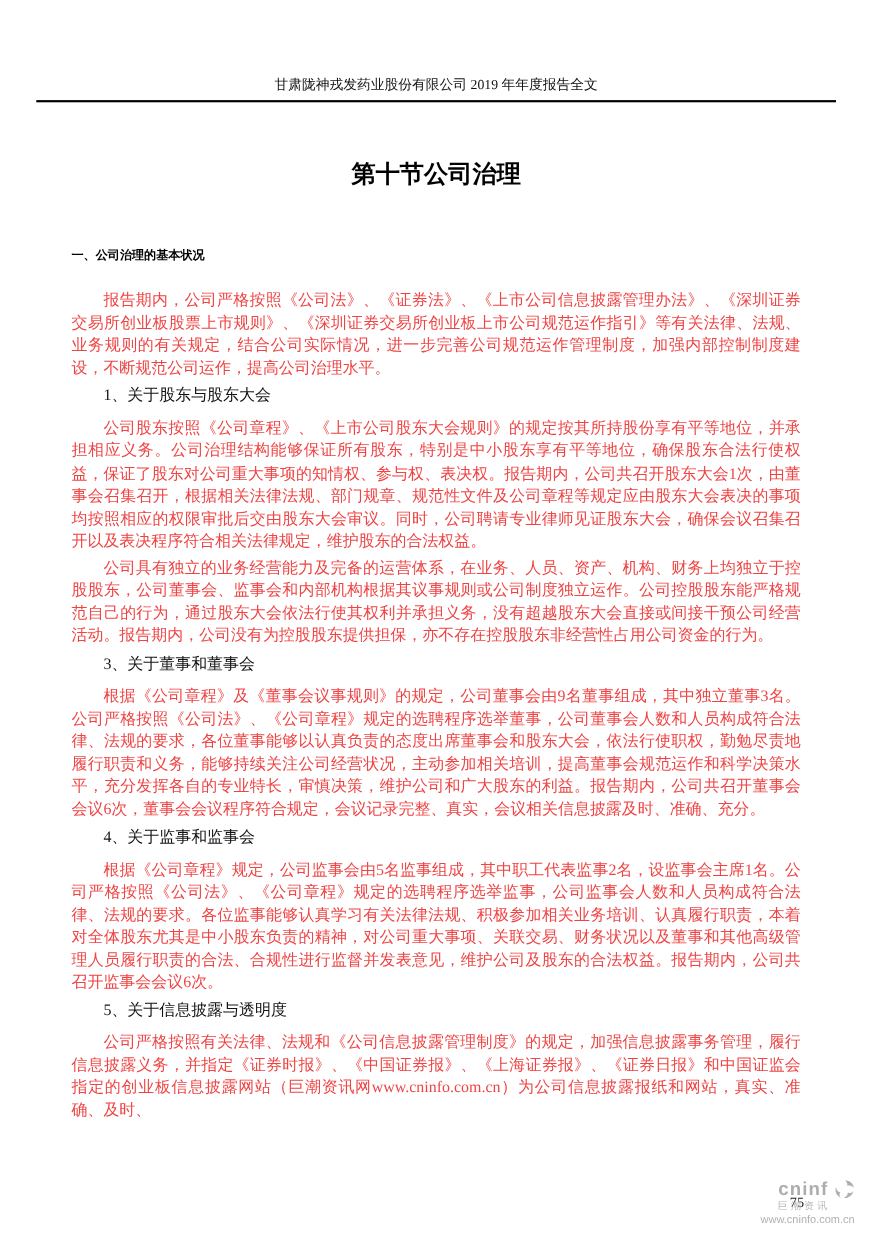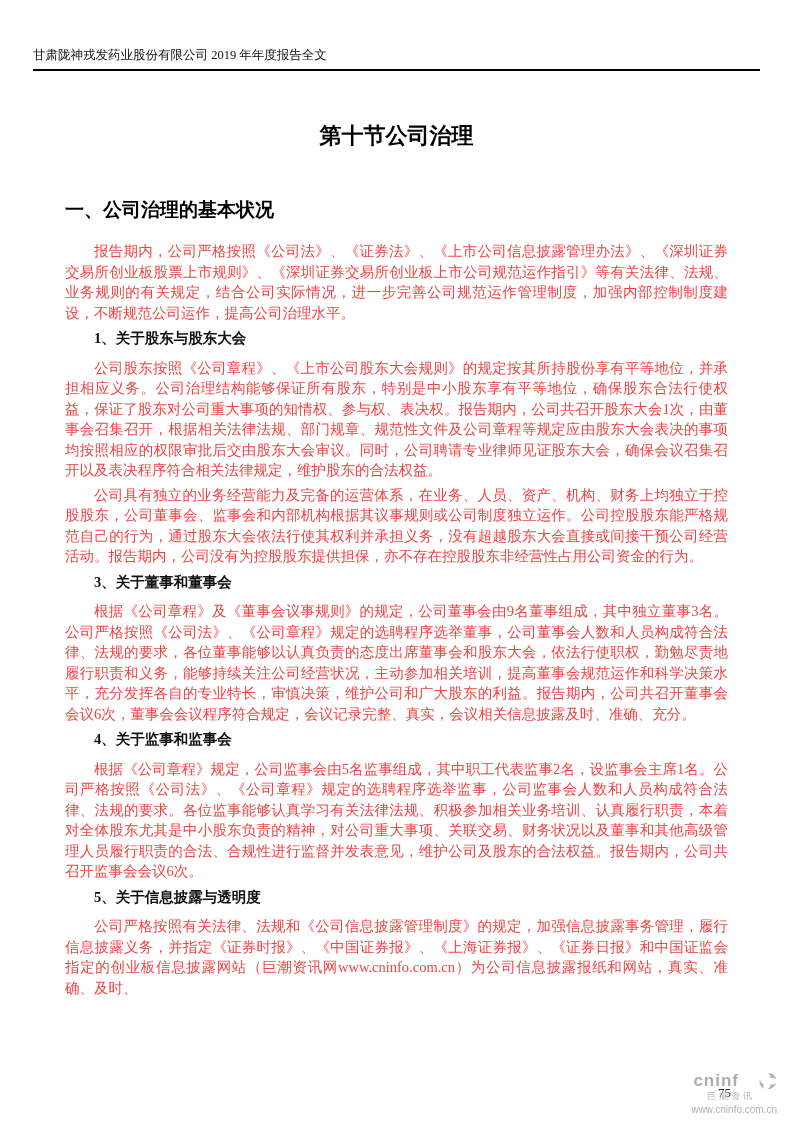--- a/index.html
+++ b/index.html
@@ -8,49 +8,49 @@
     width: 793px;
     height: 1122px;
     margin: 0 auto;
     background: #ffffff;
     color: #111;
     font-family: "Liberation Serif", "DejaVu Serif", serif;
     overflow: hidden;
   }
   .header {
     margin: 0 33px;
-    padding-top: 46px;
+    padding-top: 68px;
     padding-bottom: 5px;
-    text-align: left;
+    text-align: center;
     font-size: 12.5px;
     color: #111;
     border-bottom: 2px solid #000;
     line-height: 18px;
   }
   .content { margin: 0 65px; }
   .chapter-title {
     margin: 50px 0 48px 0;
     text-align: center;
     font-size: 22px;
     font-weight: bold;
     line-height: 30px;
     color: #000;
   }
   .section-heading {
     margin: 0 0 20px 0;
     font-family: "Liberation Sans", "DejaVu Sans", sans-serif;
-    font-size: 19px;
+    font-size: 11px;
     font-weight: bold;
     line-height: 22px;
     color: #000;
   }
   .sub-heading {
     margin: 5px 0 9px 0;
     font-size: 14.5px;
-    font-weight: bold;
+    font-weight: normal;
     line-height: 20.5px;
     text-indent: 2em;
     color: #111;
   }
   p.body-para {
     margin: 0 0 4px 0;
     font-size: 14.5px;
     line-height: 20.5px;
     text-align: justify;
     text-indent: 2em;
@@ -70,21 +70,21 @@
     right: 16px;
     text-align: right;
     color: #b0b0b0;
     font-family: "Liberation Sans", "DejaVu Sans", sans-serif;
     line-height: 1.1;
   }
   .logo-row {
     display: flex;
     align-items: center;
     justify-content: flex-end;
-    gap: 19px;
+    gap: 5px;
   }
   .logo-brand {
     font-size: 17px;
     font-weight: bold;
     letter-spacing: 1px;
     color: #adadad;
   }
   .logo-icon svg { display: block; }
   .logo-cn {
     font-size: 9px;

